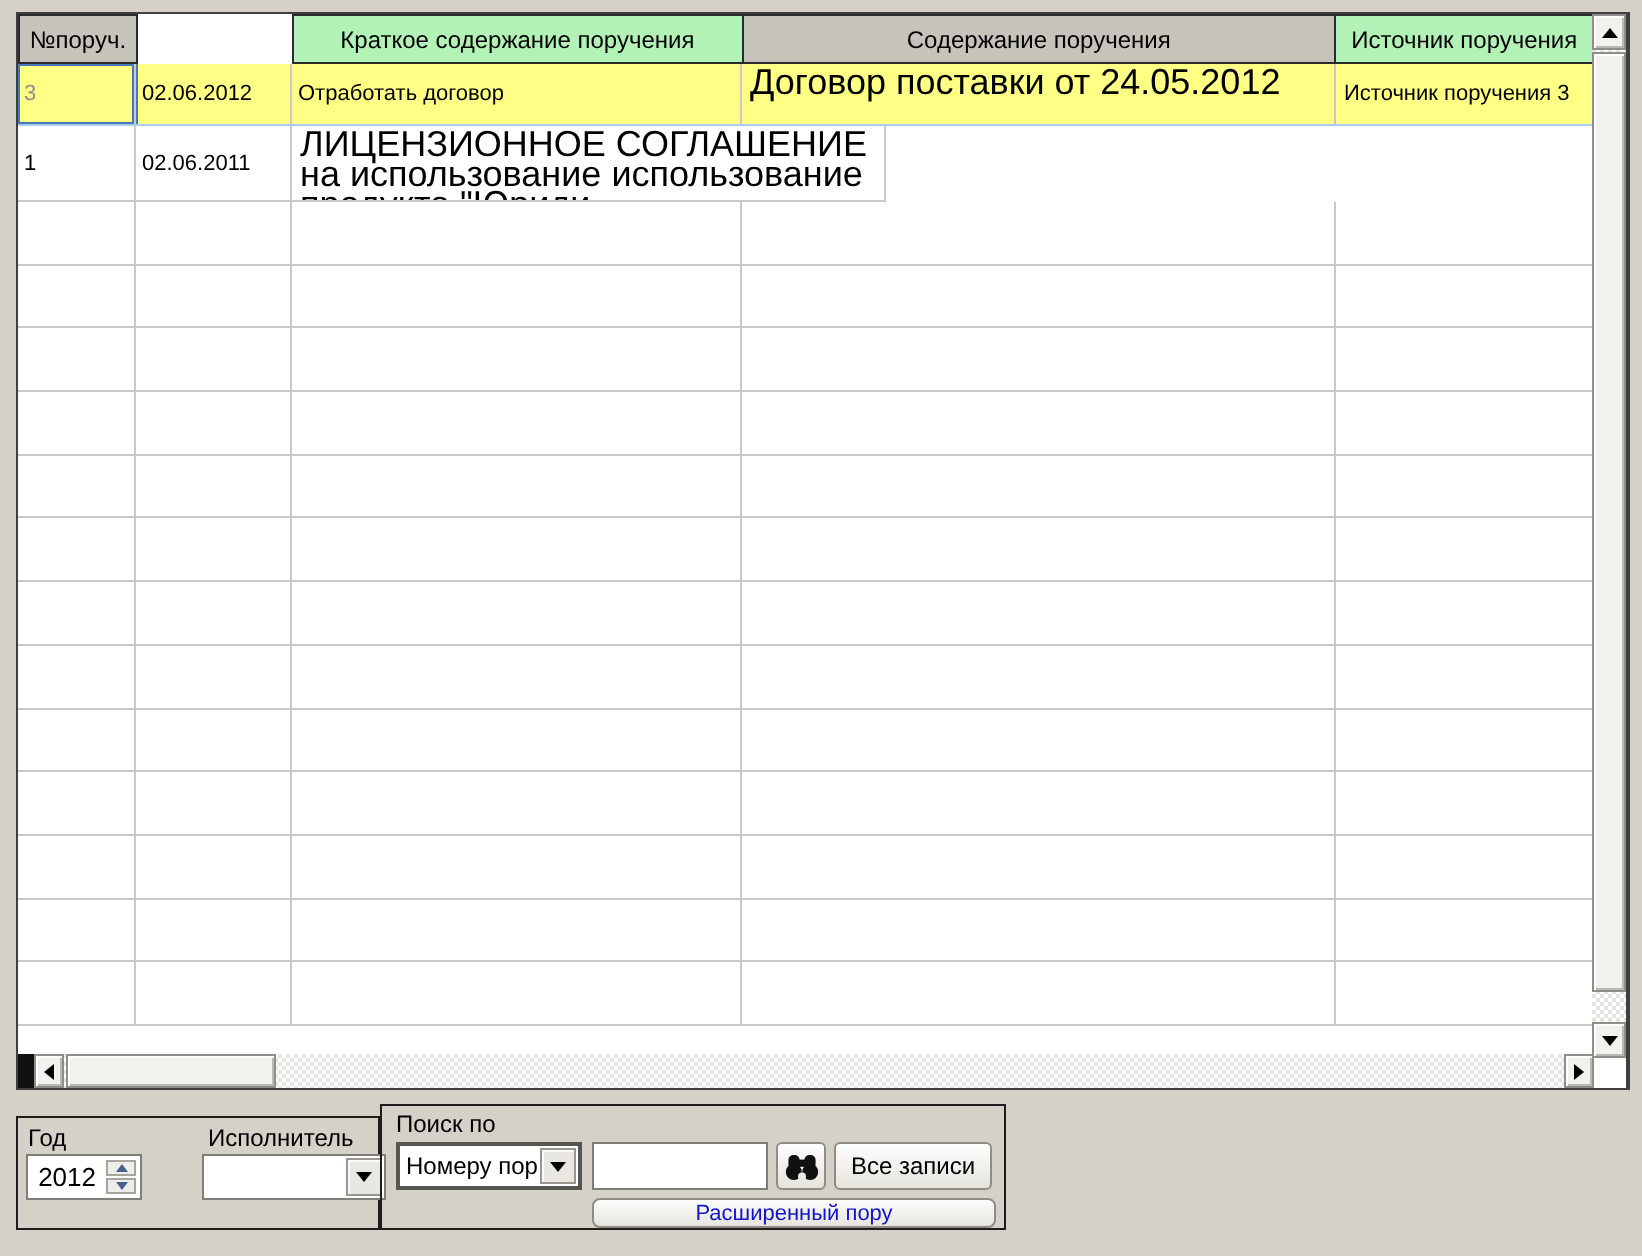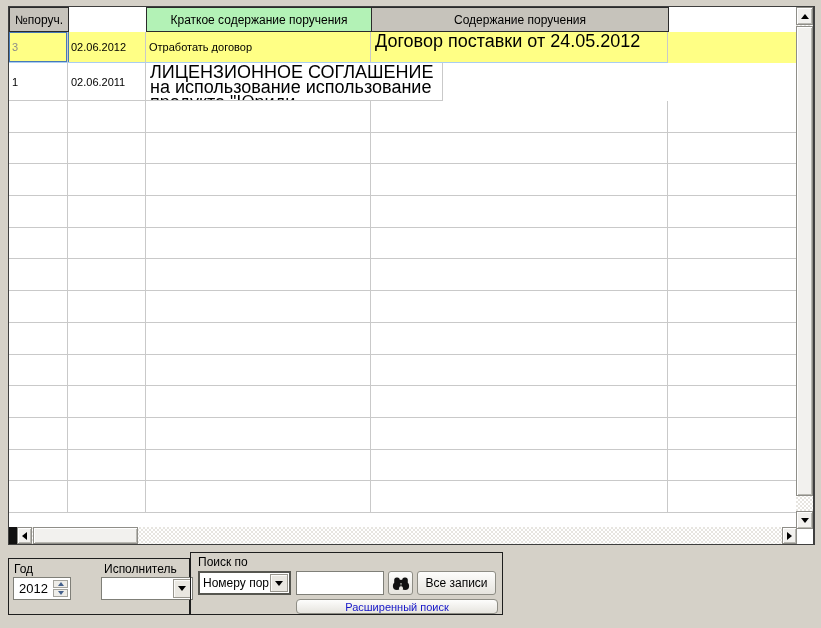--- a/index.html
+++ b/index.html
@@ -118,27 +118,29 @@
 </style>
 </head>
 <body>
 
 <div class="grid">
   <div class="grid-header" id="grid-header">
       <div class="hcell" style="width: 60px;">№поруч.</div>
       <div class="hcell" style="width: 79px; margin-top: 44px;">Дата поруч.</div>
       <div class="hcell green" style="width: 226px;">Краткое содержание поручения</div>
       <div class="hcell" style="width: 298px;">Содержание поручения</div>
+      <div class="hcell green" style="width: 130px;">Источник поручения</div>
     </div>
   <div class="grid-rows" id="grid-rows">
       <div class="row sel" style="height: 31px;">
         <div class="cell c0 focus" style="width: 59px;">3</div>
         <div class="cell c1" style="width: 78px;">02.06.2012</div>
         <div class="cell c2" style="width: 225px;">Отработать договор</div>
         <div class="cell c3" style="width: 297px;">Договор поставки от 24.05.2012</div>
+        <div class="cell c4" style="width: 129px;">Источник поручения 3</div>
       </div>
       <div class="row" style="height: 38px;">
         <div class="cell c0" style="width: 59px;">1</div>
         <div class="cell c1" style="width: 78px;">02.06.2011</div>
         <div class="cell c3" style="width: 297px;">ЛИЦЕНЗИОННОЕ СОГЛАШЕНИЕ
 на использование использование продукта "Юриди</div>
       </div>
       <div class="row empty" style="height: 31.7px;">
         <div class="cell c0" style="width: 59px;"></div>
         <div class="cell c1" style="width: 78px;"></div>
@@ -301,14 +303,14 @@
         <rect x="7" y="4.8" width="4" height="3.6"></rect>
         <circle cx="4.9" cy="11" r="4"></circle>
         <circle cx="13.1" cy="11" r="4"></circle>
       </g>
       <circle cx="9" cy="13.2" r="2" fill="#eceae5"></circle>
     </svg>
   </div>
 
   <div class="btn all-btn">Все записи</div>
 
-  <div class="btn adv-btn">Расширенный поиск</div>
+  <div class="btn adv-btn">Расширенный пору</div>
 </div>
 
 </body></html>

